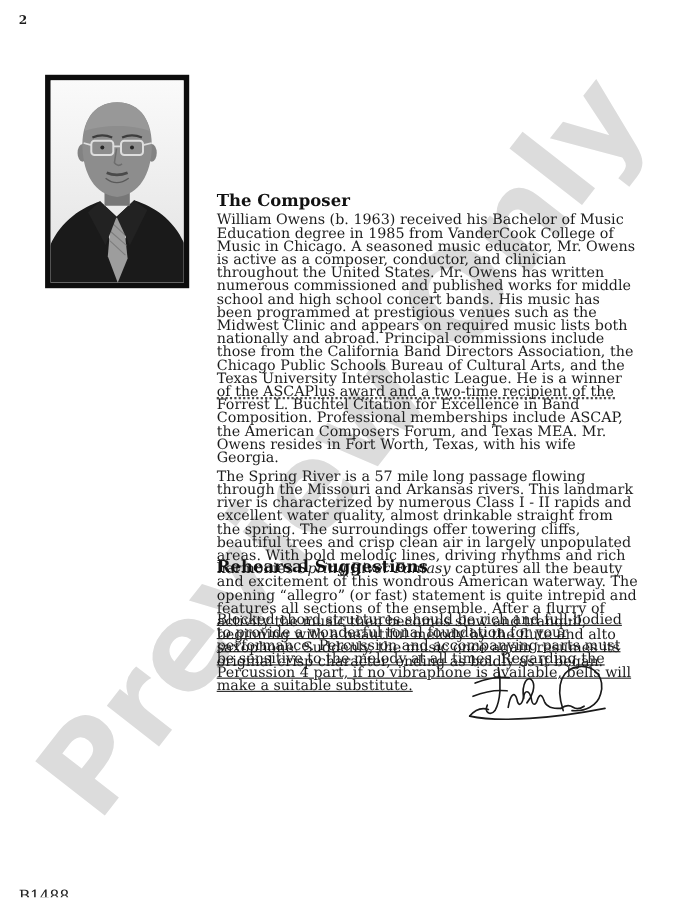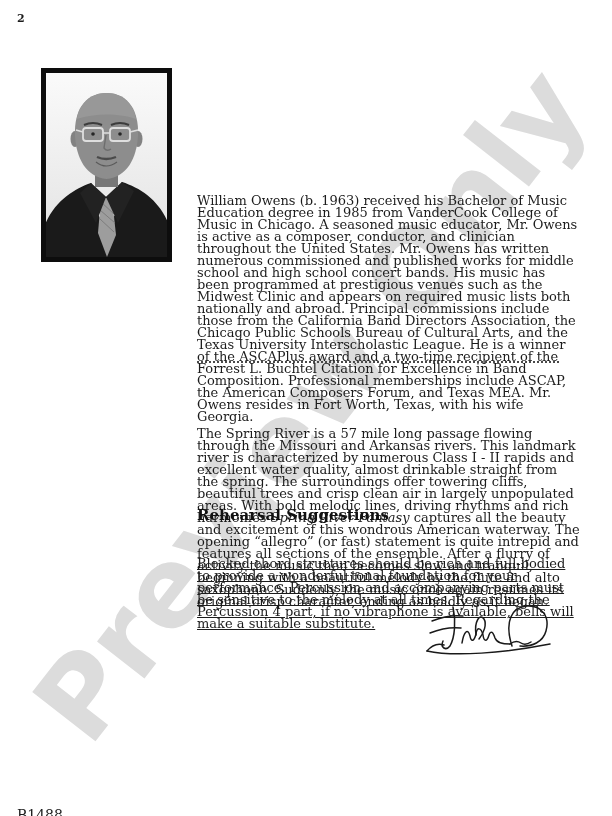--- a/index.html
+++ b/index.html
@@ -119,20 +119,21 @@
       <path d="M57,60 L64,60 M37,59 L30,57 M84,59 L92,57" stroke="#dedede" stroke-width="1.6" fill="none"></path>
 
       <path d="M60,62 L58,75 Q61,79 65,76" stroke="#6e6e6e" stroke-width="1.4" fill="none"></path>
 
       <path d="M51,84 Q60,88 70,84" stroke="#4a4a4a" stroke-width="2.4" fill="none"></path>
       <path d="M50,89 Q60,97 71,89" stroke="#5a5a5a" stroke-width="1.2" fill="none"></path>
     </svg>
   </div>
 
   <div class="content">
+    <h2 class="h-composer">The Composer</h2>
     <p class="p-composer">William Owens (b. 1963) received his Bachelor of Music Education degree in 1985 from VanderCook College of Music in Chicago. A seasoned music educator, Mr. Owens is active as a composer, conductor, and clinician throughout the United States. Mr. Owens has written numerous commissioned and published works for middle school and high school concert bands. His music has been programmed at prestigious venues such as the Midwest Clinic and appears on required music lists both nationally and abroad. Principal commissions include those from the California Band Directors Association, the Chicago Public Schools Bureau of Cultural Arts, and the Texas University Interscholastic League. He is a winner of the ASCAPlus award and a two-time recipient of the Forrest L. Buchtel Citation for Excellence in Band Composition. Professional memberships include ASCAP, the American Composers Forum, and Texas MEA. Mr. Owens resides in Fort Worth, Texas, with his wife Georgia.</p>
 
     <div class="dotted-sep"></div>
 
     <p class="p-about"><span>The Spring River is a 57 mile long passage flowing through the Missouri and Arkansas rivers. This landmark river is characterized by numerous Class I - II rapids and excellent water quality, almost drinkable straight from the spring. The surroundings offer towering cliffs, beautiful trees and crisp clean air in largely unpopulated areas. With bold melodic lines, driving rhythms and rich harmonies </span><i>Spring River Fantasy</i><span> captures all the beauty and excitement of this wondrous American waterway. The opening “allegro” (or fast) statement is quite intrepid and features all sections of the ensemble. After a flurry of activity the music then becomes slow and tranquil, beginning with a beautiful melody by the flute and alto saxophone. Suddenly, the music once again resumes its original crisp character, ending as boldly as it began.</span></p>
 
     <h2 class="h-rehearsal">Rehearsal Suggestions</h2>
     <p class="p-rehearsal">Blocked chord structures should be rich and full-bodied to provide a wonderful tonal foundation for your performance. Percussion and accompanying parts must be sensitive to the melody at all times. Regarding the Percussion 4 part, if no vibraphone is available, bells will make a suitable substitute.</p>
   </div>
 

